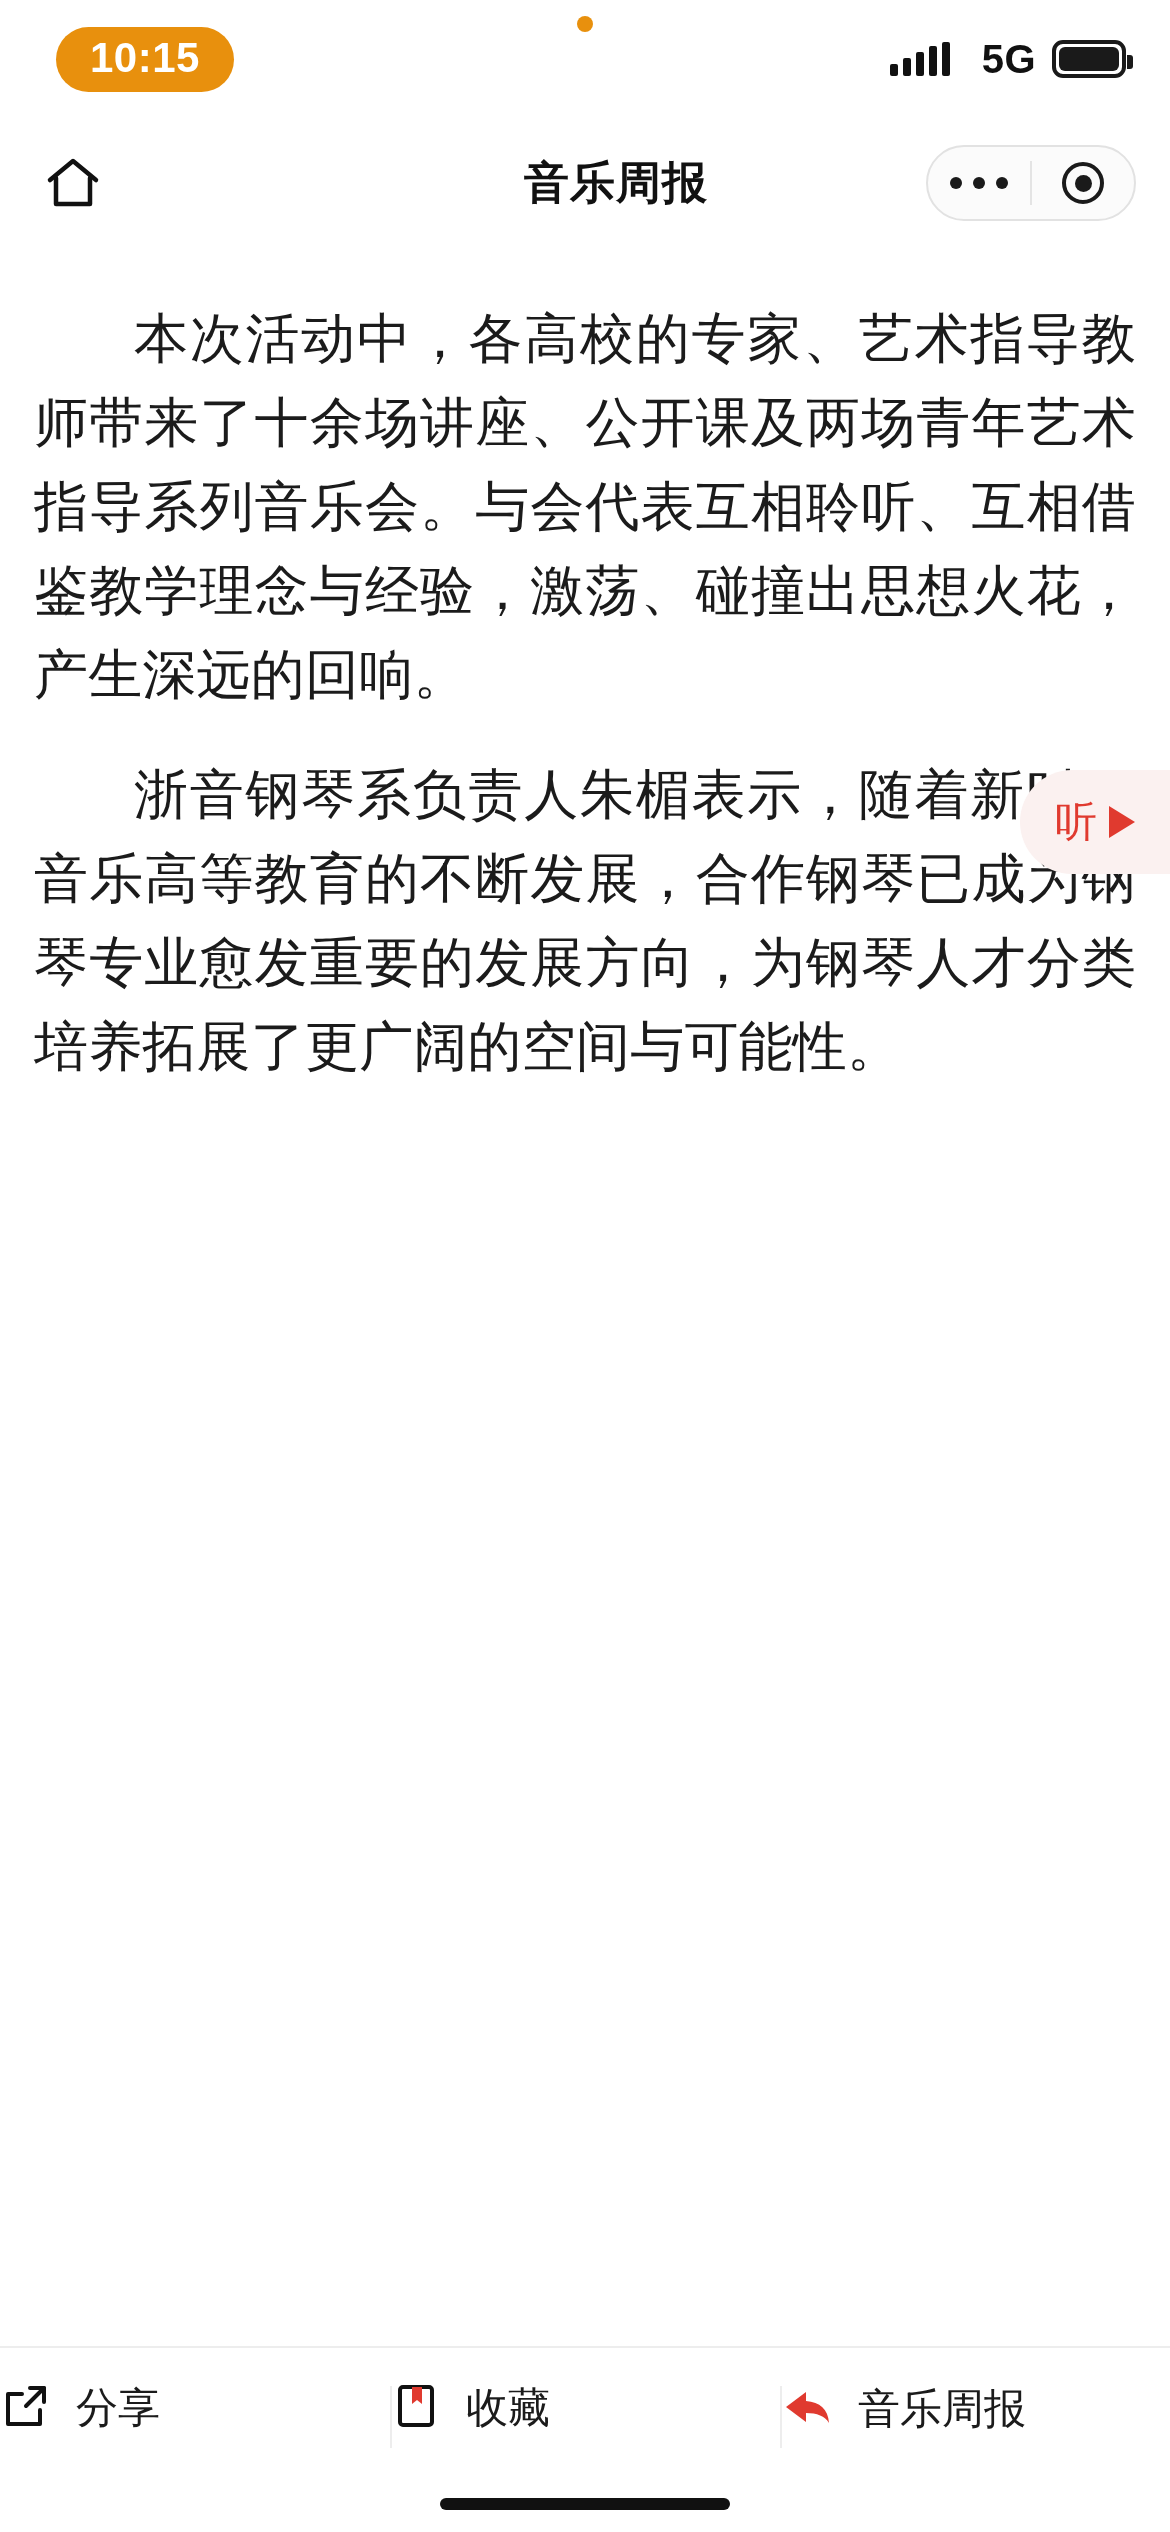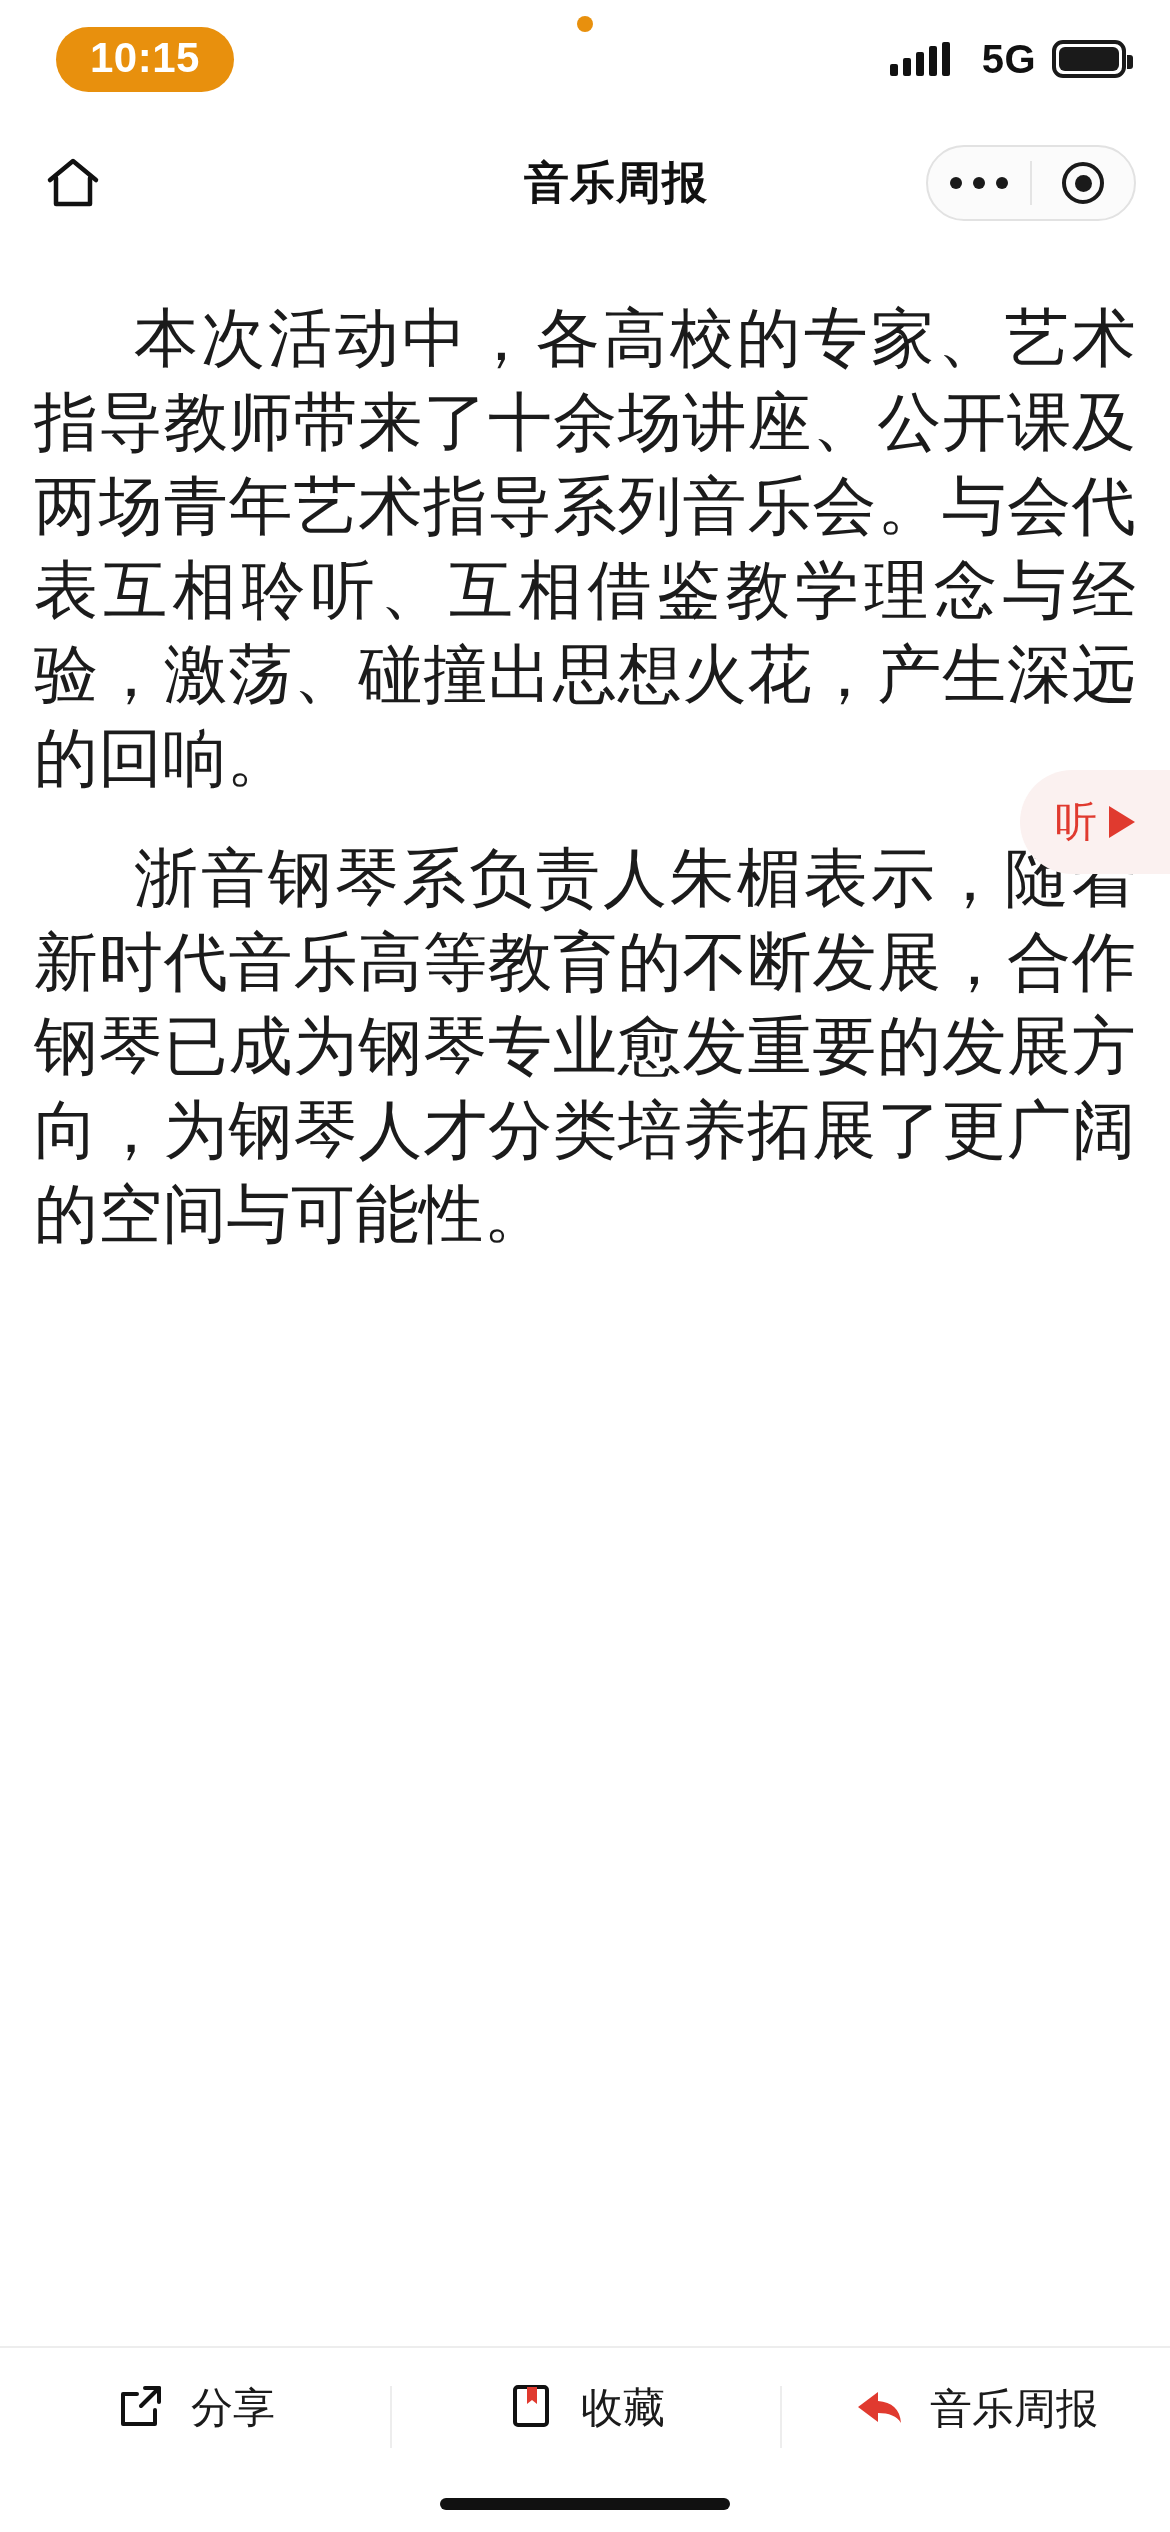--- a/index.html
+++ b/index.html
@@ -186,21 +186,21 @@
 
   
   .article {
     position: relative;
     flex: 1 1 auto;
     padding: 48px 34px 0 34px;
     overflow: hidden;
   }
   .article p {
     margin: 0 0 36px 0;
-    font-size: 64px;
+    font-size: 54px;
     line-height: 84px;
     color: #1b1b1b;
     text-indent: 100px;
     letter-spacing: 0.2px;
     text-align: justify;
     font-family: "Liberation Sans", "DejaVu Sans", sans-serif;
   }
 
   
   .listen-btn {
@@ -238,21 +238,20 @@
     flex: 0 0 186px;
     border-top: 2px solid #ededed;
     display: flex;
     align-items: flex-start;
     padding-top: 32px;
   }
   .bottom-item {
     flex: 1;
     display: flex;
     align-items: center;
-    justify-content: center;
     gap: 24px;
     position: relative;
   }
   .bottom-item + .bottom-item::before {
     content: "";
     position: absolute;
     left: 0;
     top: 6px;
     width: 2px;
     height: 62px;

